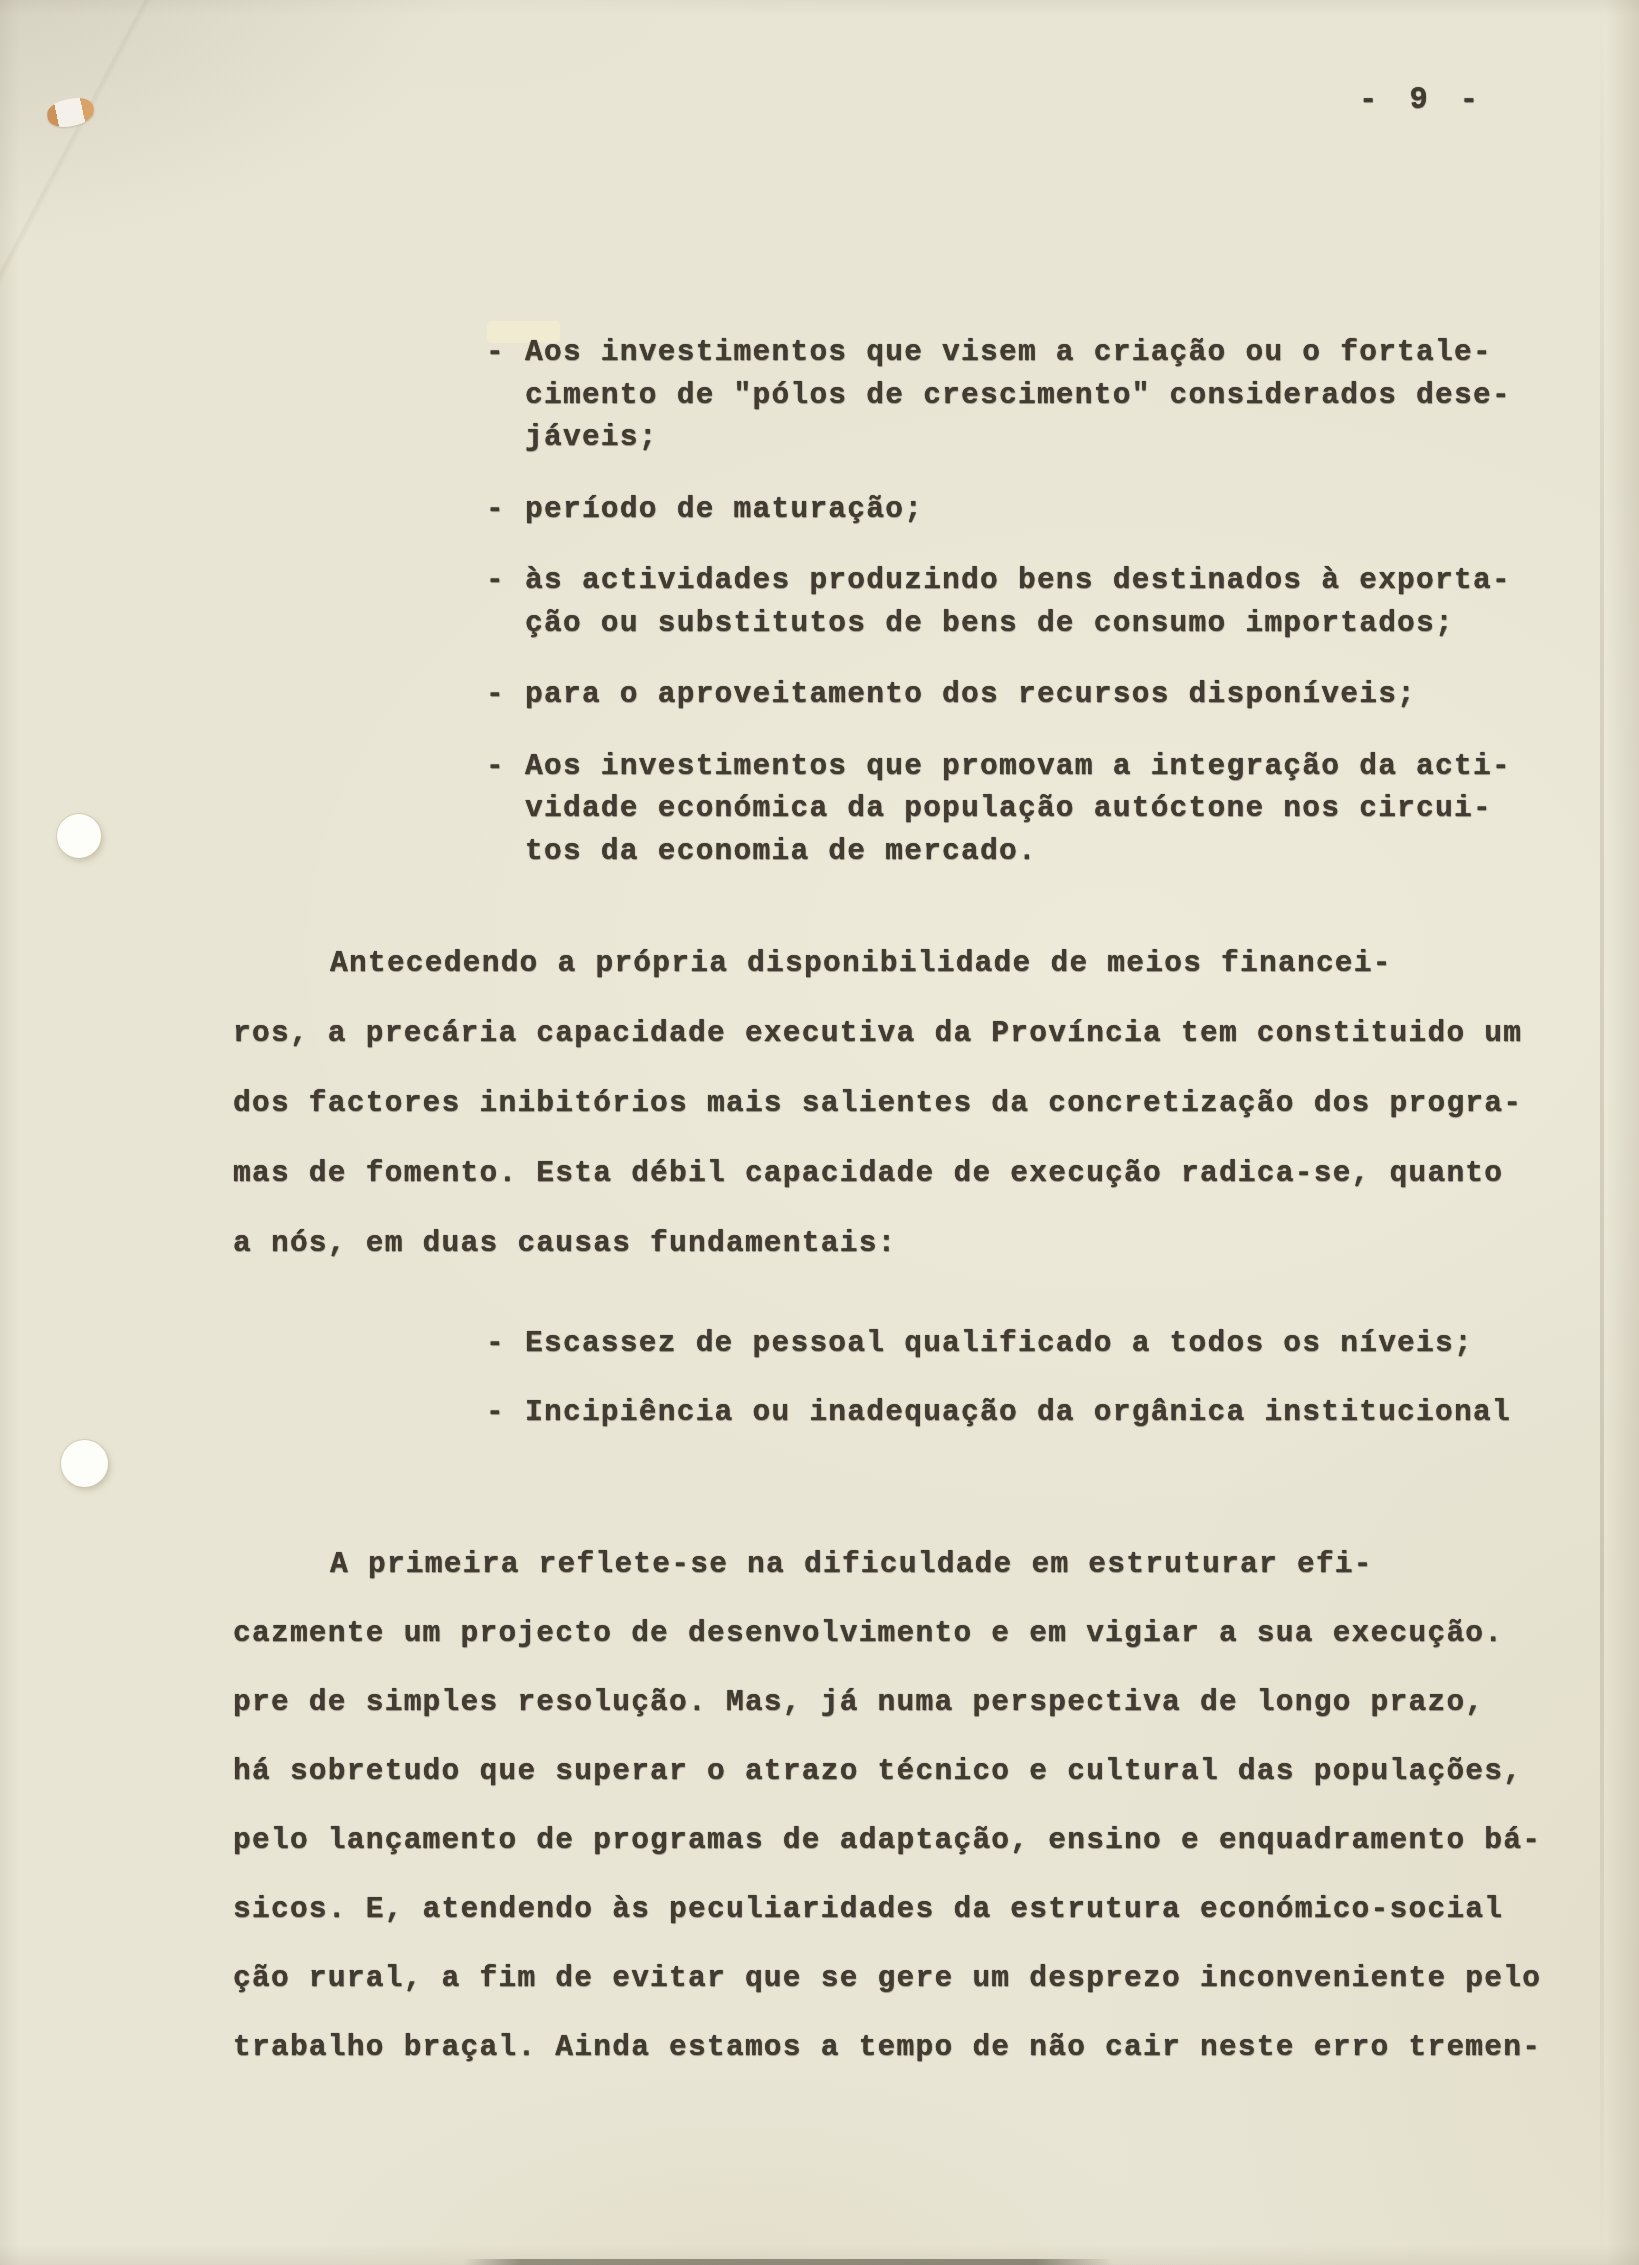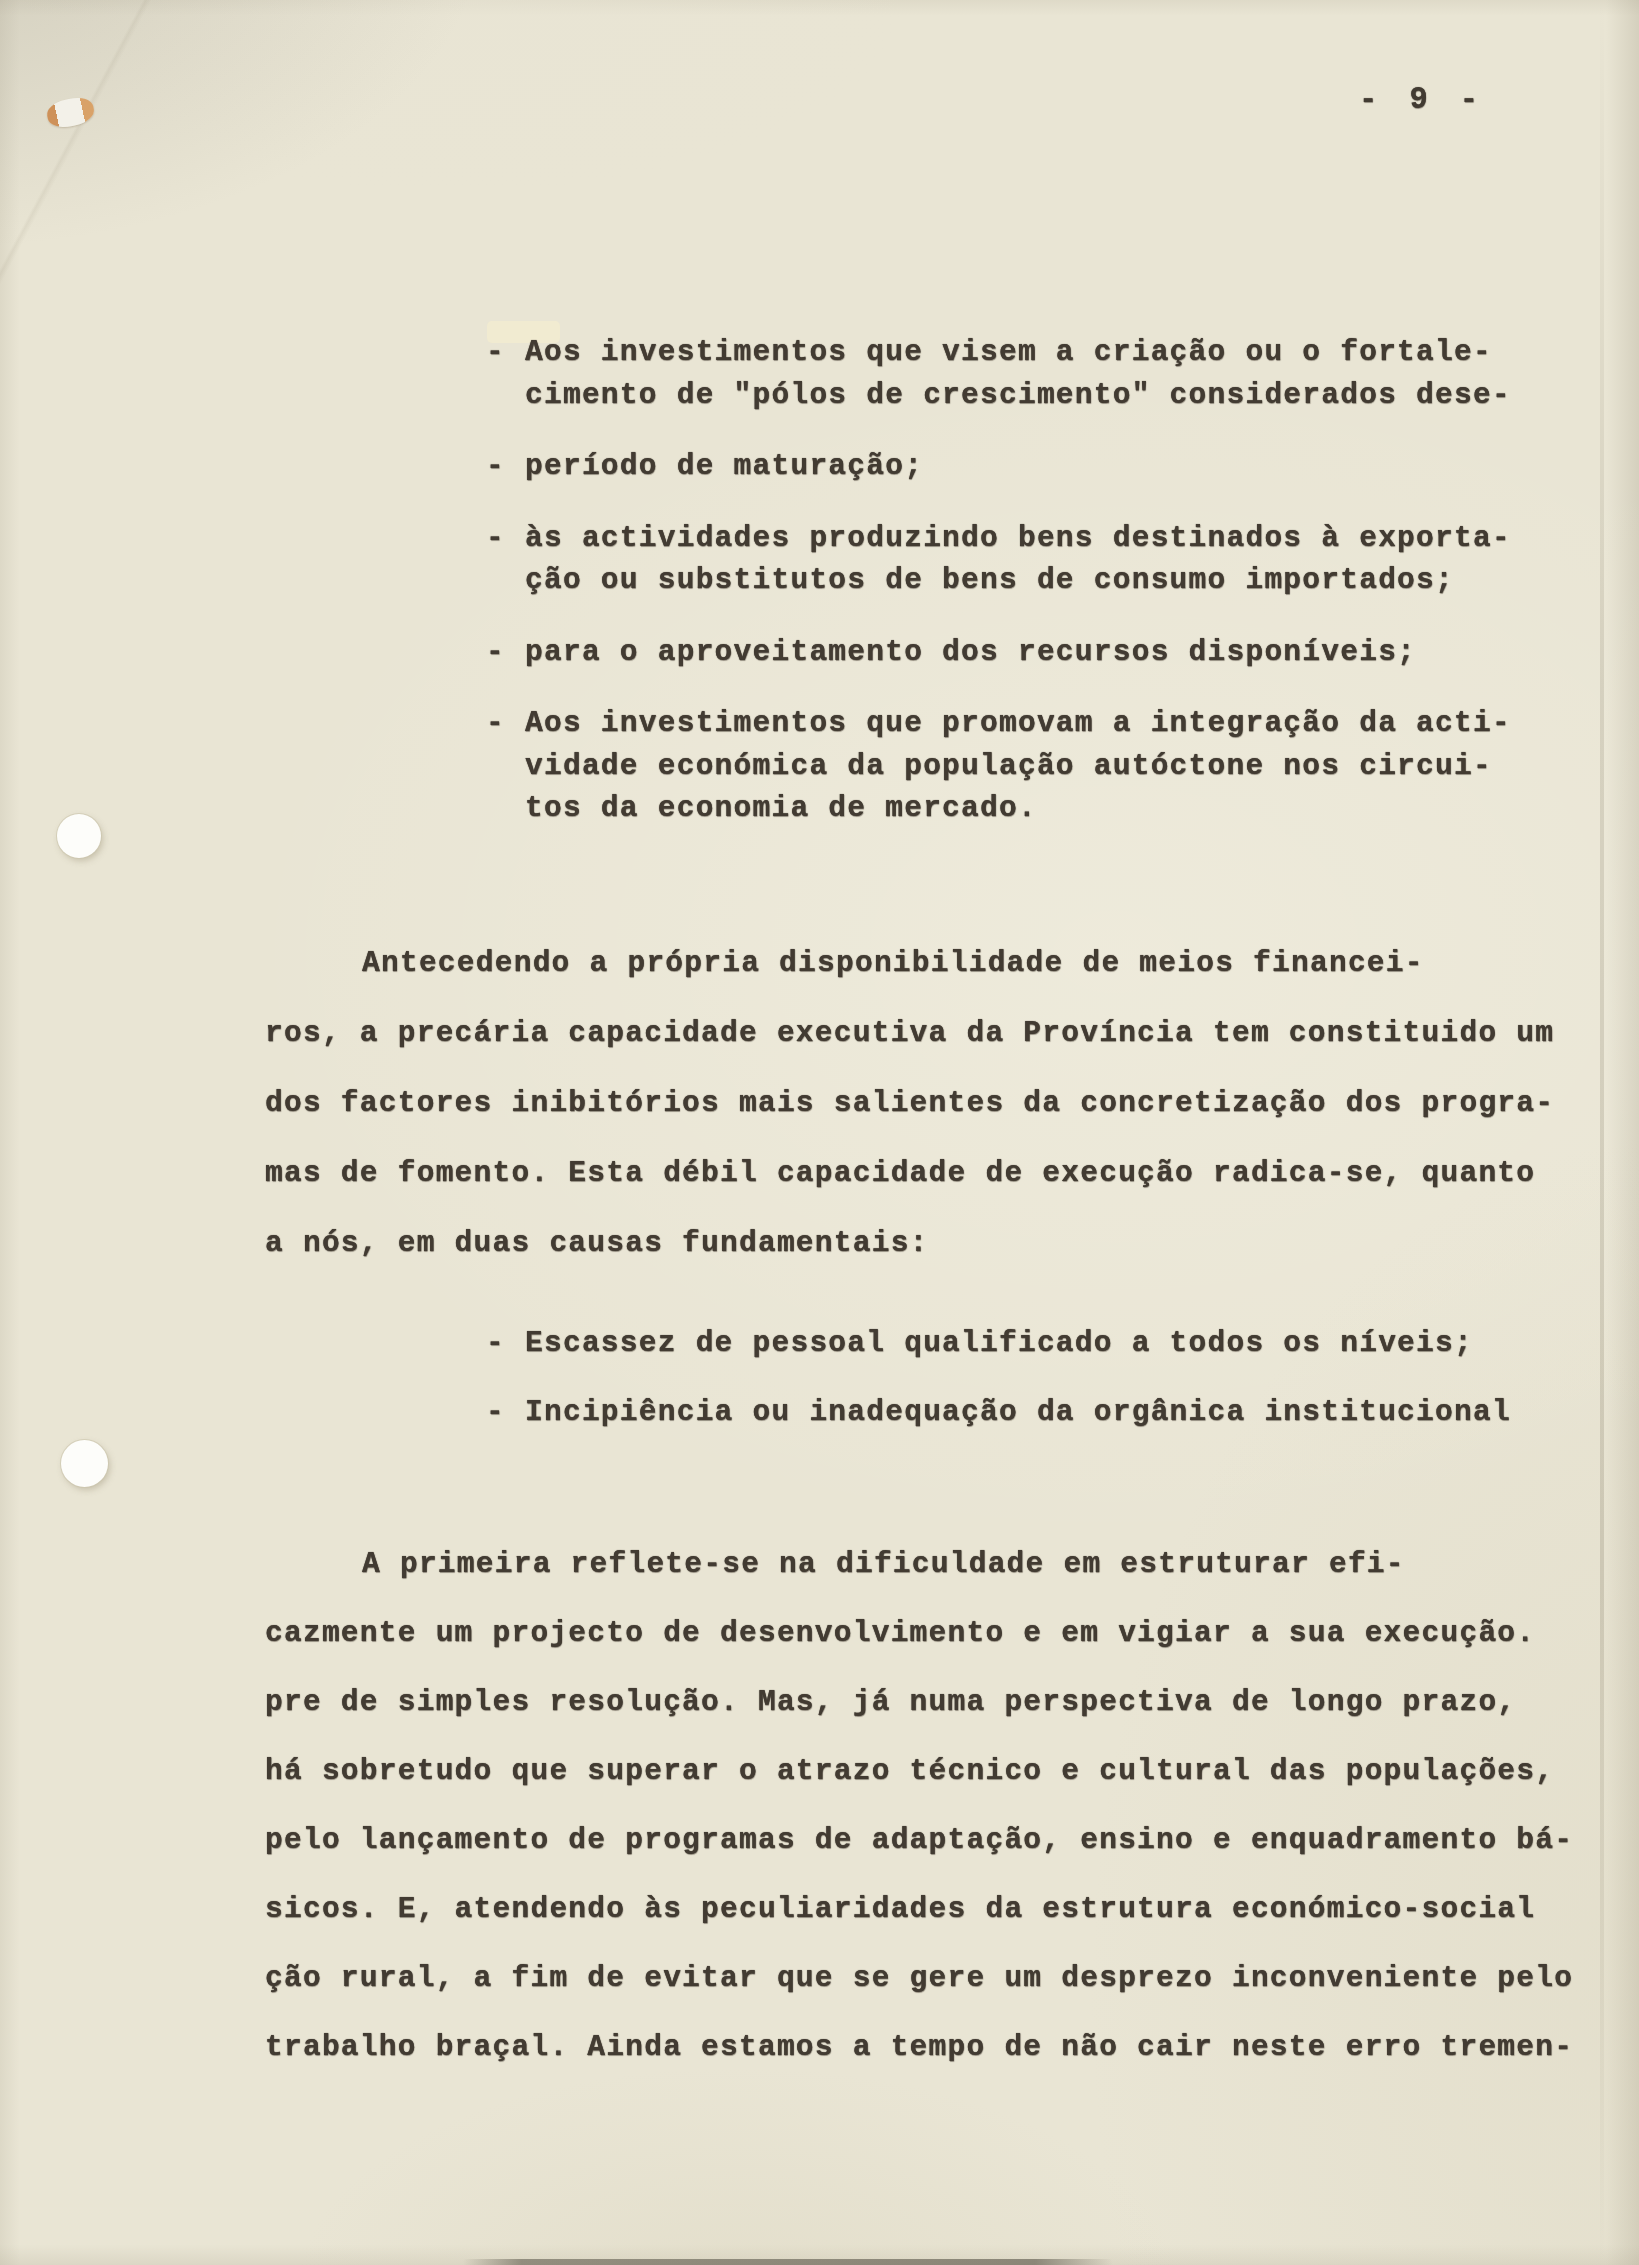--- a/index.html
+++ b/index.html
@@ -63,21 +63,21 @@
     font-size: 30.5px; letter-spacing: 6.9px; white-space: pre;
   }
   .blist { position: absolute; font-size: 29.6px; line-height: 32.5px; letter-spacing: 1.2px; }
   #list1 { left: 486px; top: 326px; }
   #list2 { left: 486px; top: 1317px; }
   .bitem { position: relative; padding-left: 39px; margin-bottom: 39px; }
   #list2 .bitem { margin-bottom: 36px; }
   .bitem:last-child { margin-bottom: 0; }
   .bmark { position: absolute; left: 0; top: 0; }
   .tline { white-space: pre; margin-top: 10px; }
-  .para { position: absolute; left: 233px; width: 1350px; font-size: 29.6px; letter-spacing: 1.2px; margin-left: 32px; }
+  .para { position: absolute; left: 233px; width: 1350px; font-size: 29.6px; letter-spacing: 1.2px; }
   #para1 { top: 928px;  line-height: 70px; }
   #para2 { top: 1530px; line-height: 69px; }
   .para .pline { white-space: pre; }
   .para .pline.first { text-indent: 97px; }
 </style>
 </head>
 <body>
 
 <div class="paper-shade"></div>
 <div class="crease-topleft"></div>
@@ -88,20 +88,21 @@
 <div class="clip-mark"></div>
 <div class="correction-mark"></div>
 
 <div class="page-number ink">- 9 -</div>
 
 <div class="blist ink" id="list1">
   <div class="bitem">
     <span class="bmark">-</span>
     <div class="tline">Aos investimentos que visem a criação ou o fortale-</div>
     <div class="tline">cimento de "pólos de crescimento" considerados dese-</div>
+    <div class="tline">jáveis;</div>
   </div>
   <div class="bitem">
     <span class="bmark">-</span>
     <div class="tline">período de maturação;</div>
   </div>
   <div class="bitem">
     <span class="bmark">-</span>
     <div class="tline">às actividades produzindo bens destinados à exporta-</div>
     <div class="tline">ção ou substitutos de bens de consumo importados;</div>
   </div>

